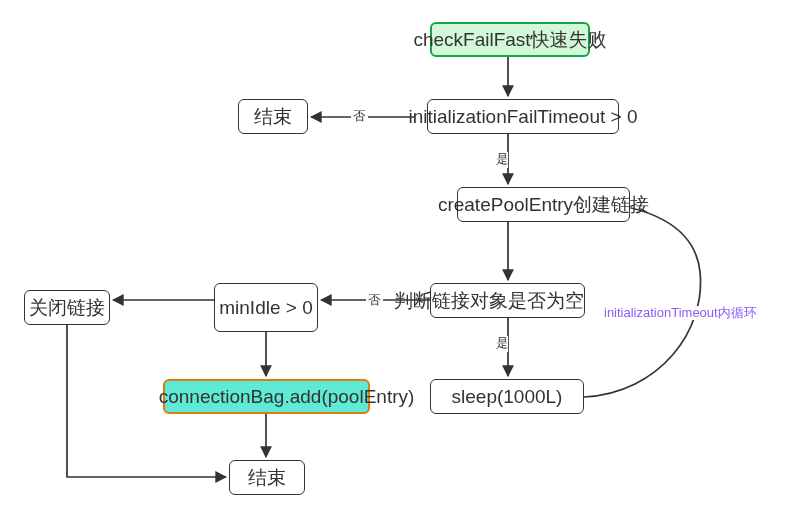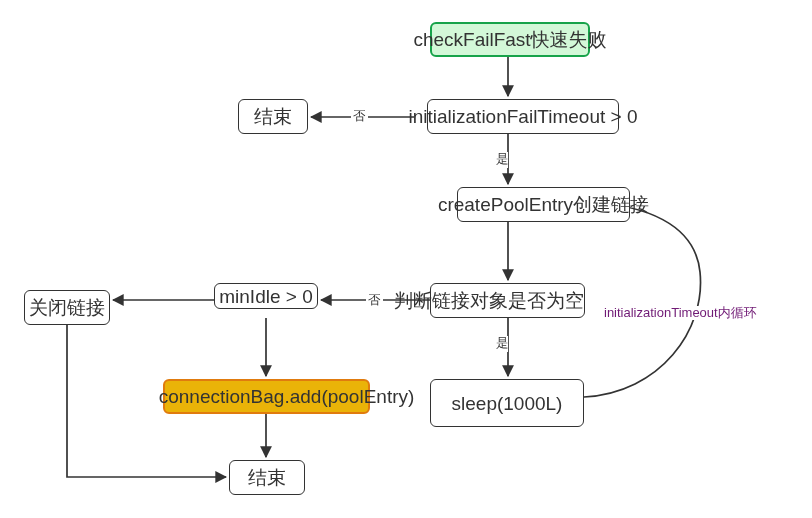--- a/index.html
+++ b/index.html
@@ -41,42 +41,42 @@
     z-index: 2;
   }
   .node.start {
     border-color: #17a34a;
     border-width: 2px;
     background: #d3f8d8;
   }
   .node.highlight {
     border-color: #e07b0e;
     border-width: 2px;
-    background: #eab308;
+    background: #5eead4;
     padding-left: 40px;
   }
   .edge-label {
     position: absolute;
     font-size: 12.5px;
     color: #333333;
     background: #ffffff;
     padding: 0 2px;
     line-height: 1.1;
     z-index: 3;
     white-space: nowrap;
   }
   .edge-label.vertical {
     width: 12px;
     text-align: center;
     padding: 1px 0;
   }
   .loop-caption {
     position: absolute;
     font-size: 13px;
-    color: #701a75;
+    color: #8b5cf6;
     background: #ffffff;
     z-index: 3;
     white-space: nowrap;
     line-height: 1.1;
   }
 </style>
 </head>
 <body>
 
 <div id="diagram-root">
@@ -126,33 +126,33 @@
   </div>
 
   <div class="node" style="left:421px; top:187px; width:173px; height:35px;margin-left:36px;">
     <span>createPoolEntry创建链接</span>
   </div>
 
   <div class="node" style="left:24px; top:290px; width:86px; height:35px;">
     <span>关闭链接</span>
   </div>
 
-  <div class="node" style="left:214px; top:283px; width:104px; height:26px;">
+  <div class="node" style="left:214px; top:283px; width:104px; height:49px;">
     <span>minIdle &gt; 0</span>
   </div>
 
   <div class="node" style="left:430px; top:283px; width:155px; height:35px;justify-content:flex-end;">
     <span>判断链接对象是否为空</span>
   </div>
 
   <div class="node highlight" style="left:163px; top:379px; width:207px; height:35px;">
     <span>connectionBag.add(poolEntry)</span>
   </div>
 
-  <div class="node" style="left:430px; top:379px; width:154px; height:48px;">
+  <div class="node" style="left:430px; top:379px; width:154px; height:35px;">
     <span>sleep(1000L)</span>
   </div>
 
   <div class="node" style="left:229px; top:460px; width:76px; height:35px;">
     <span>结束</span>
   </div>
 
   <div class="edge-label" style="left:351px; top:110px;">否</div>
 
   <div class="edge-label vertical" style="left:496px; top:152px;">是</div>

